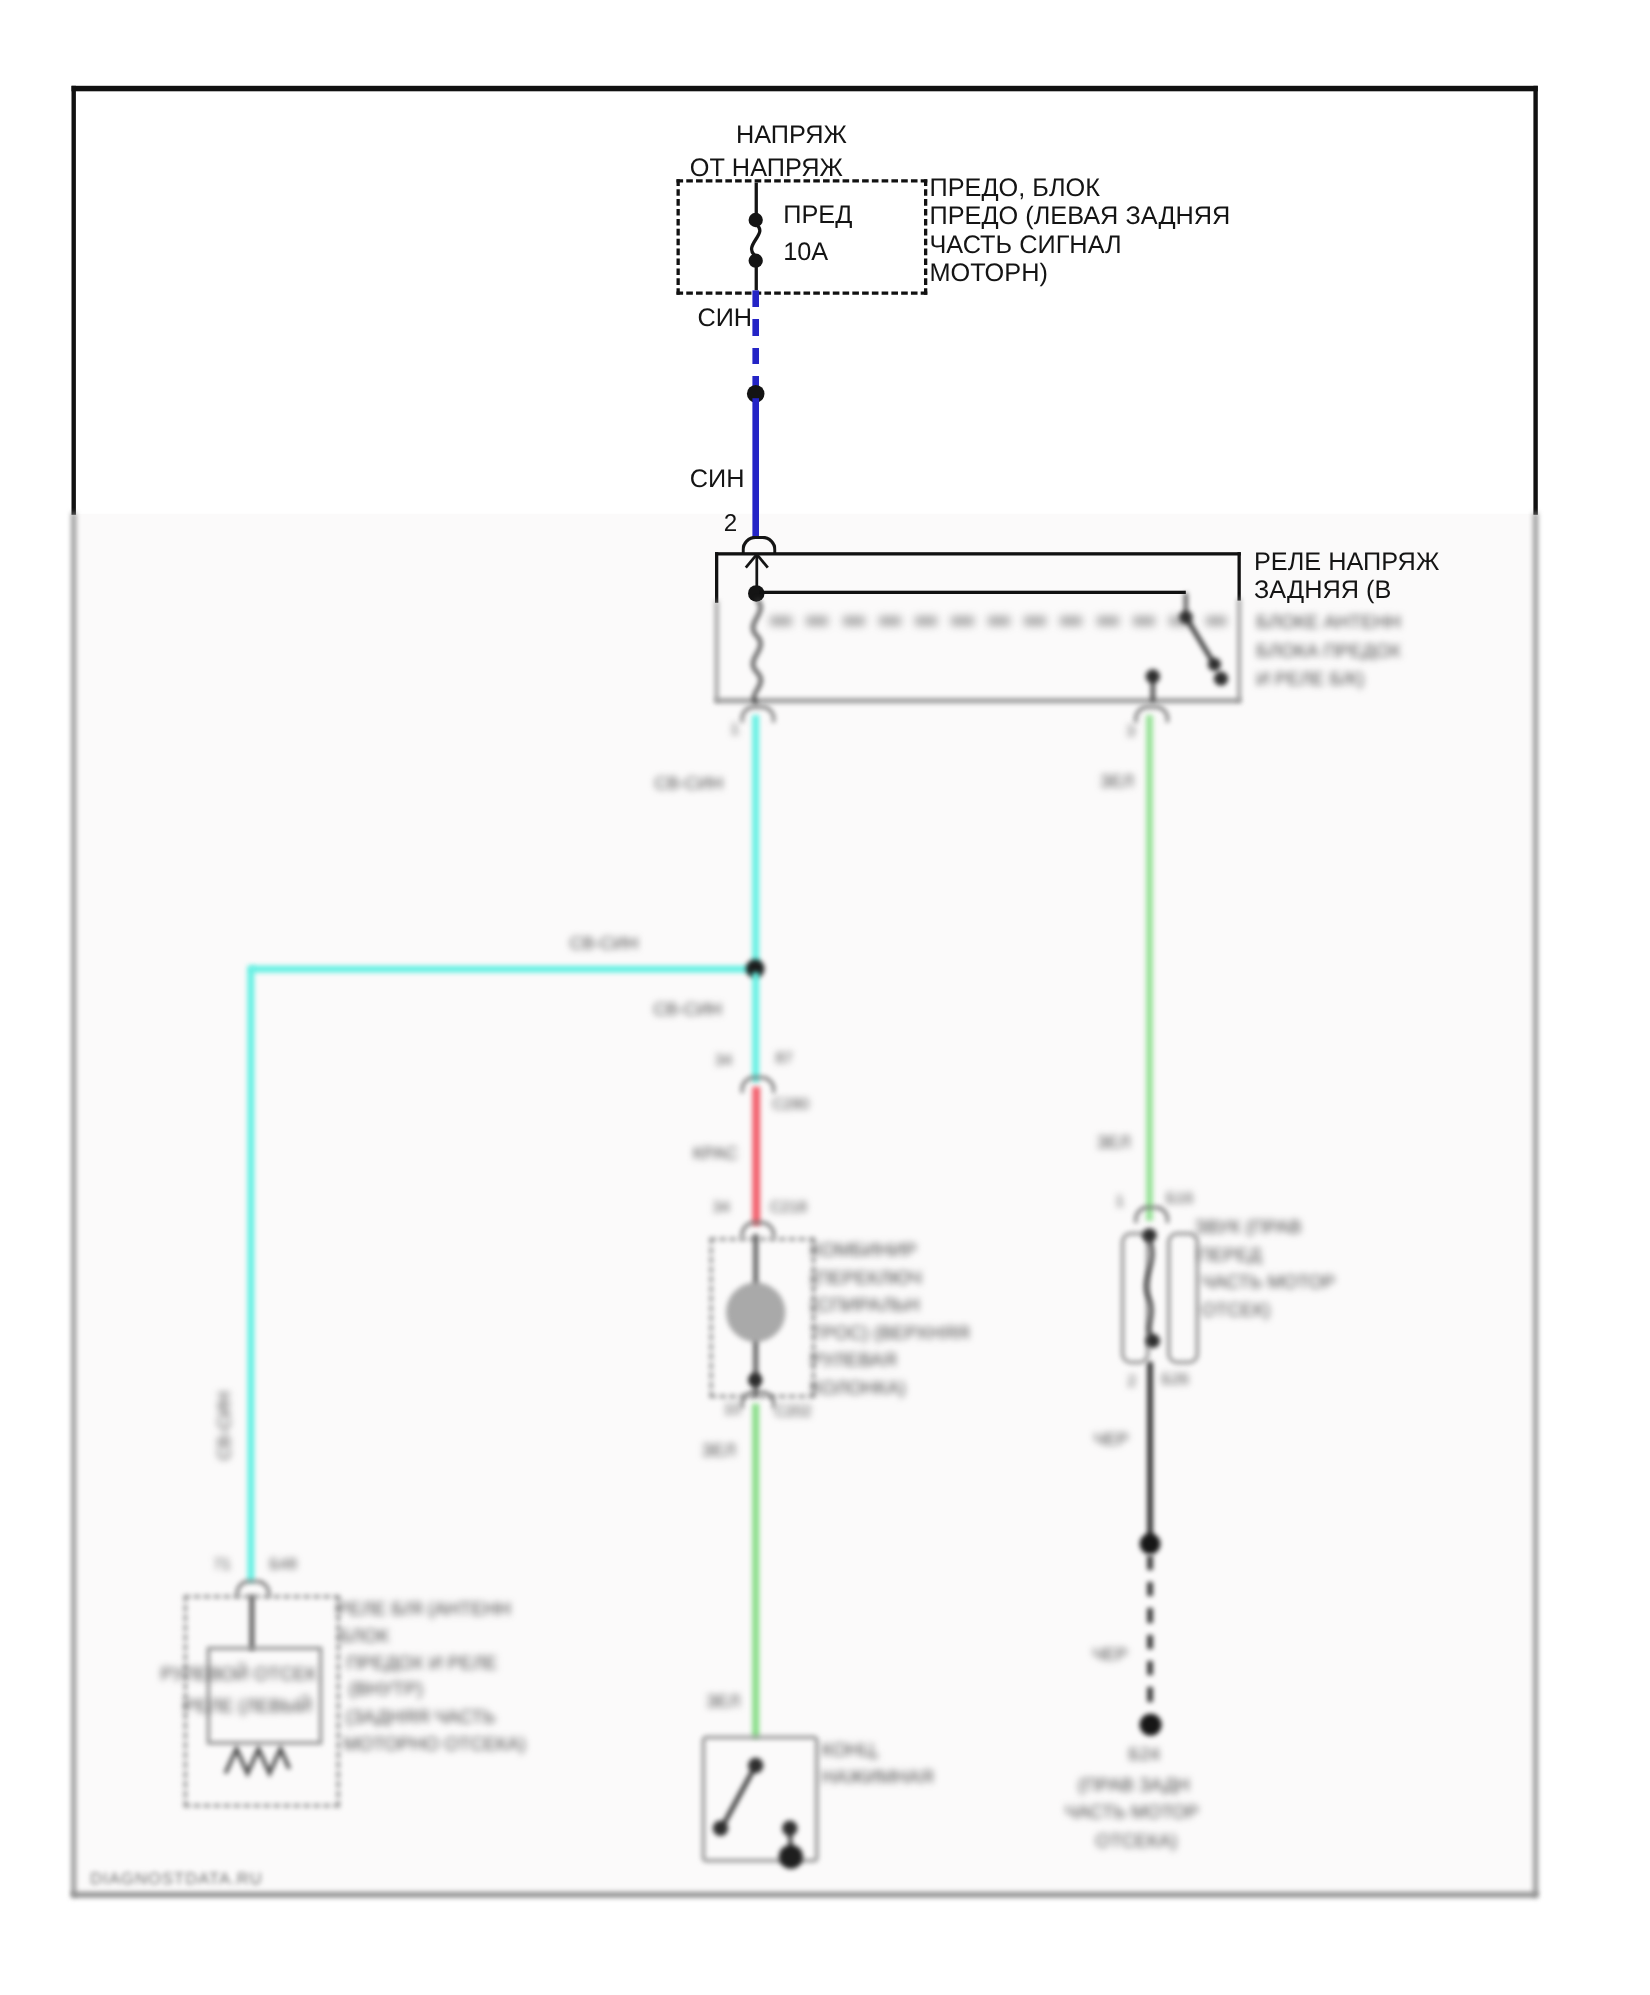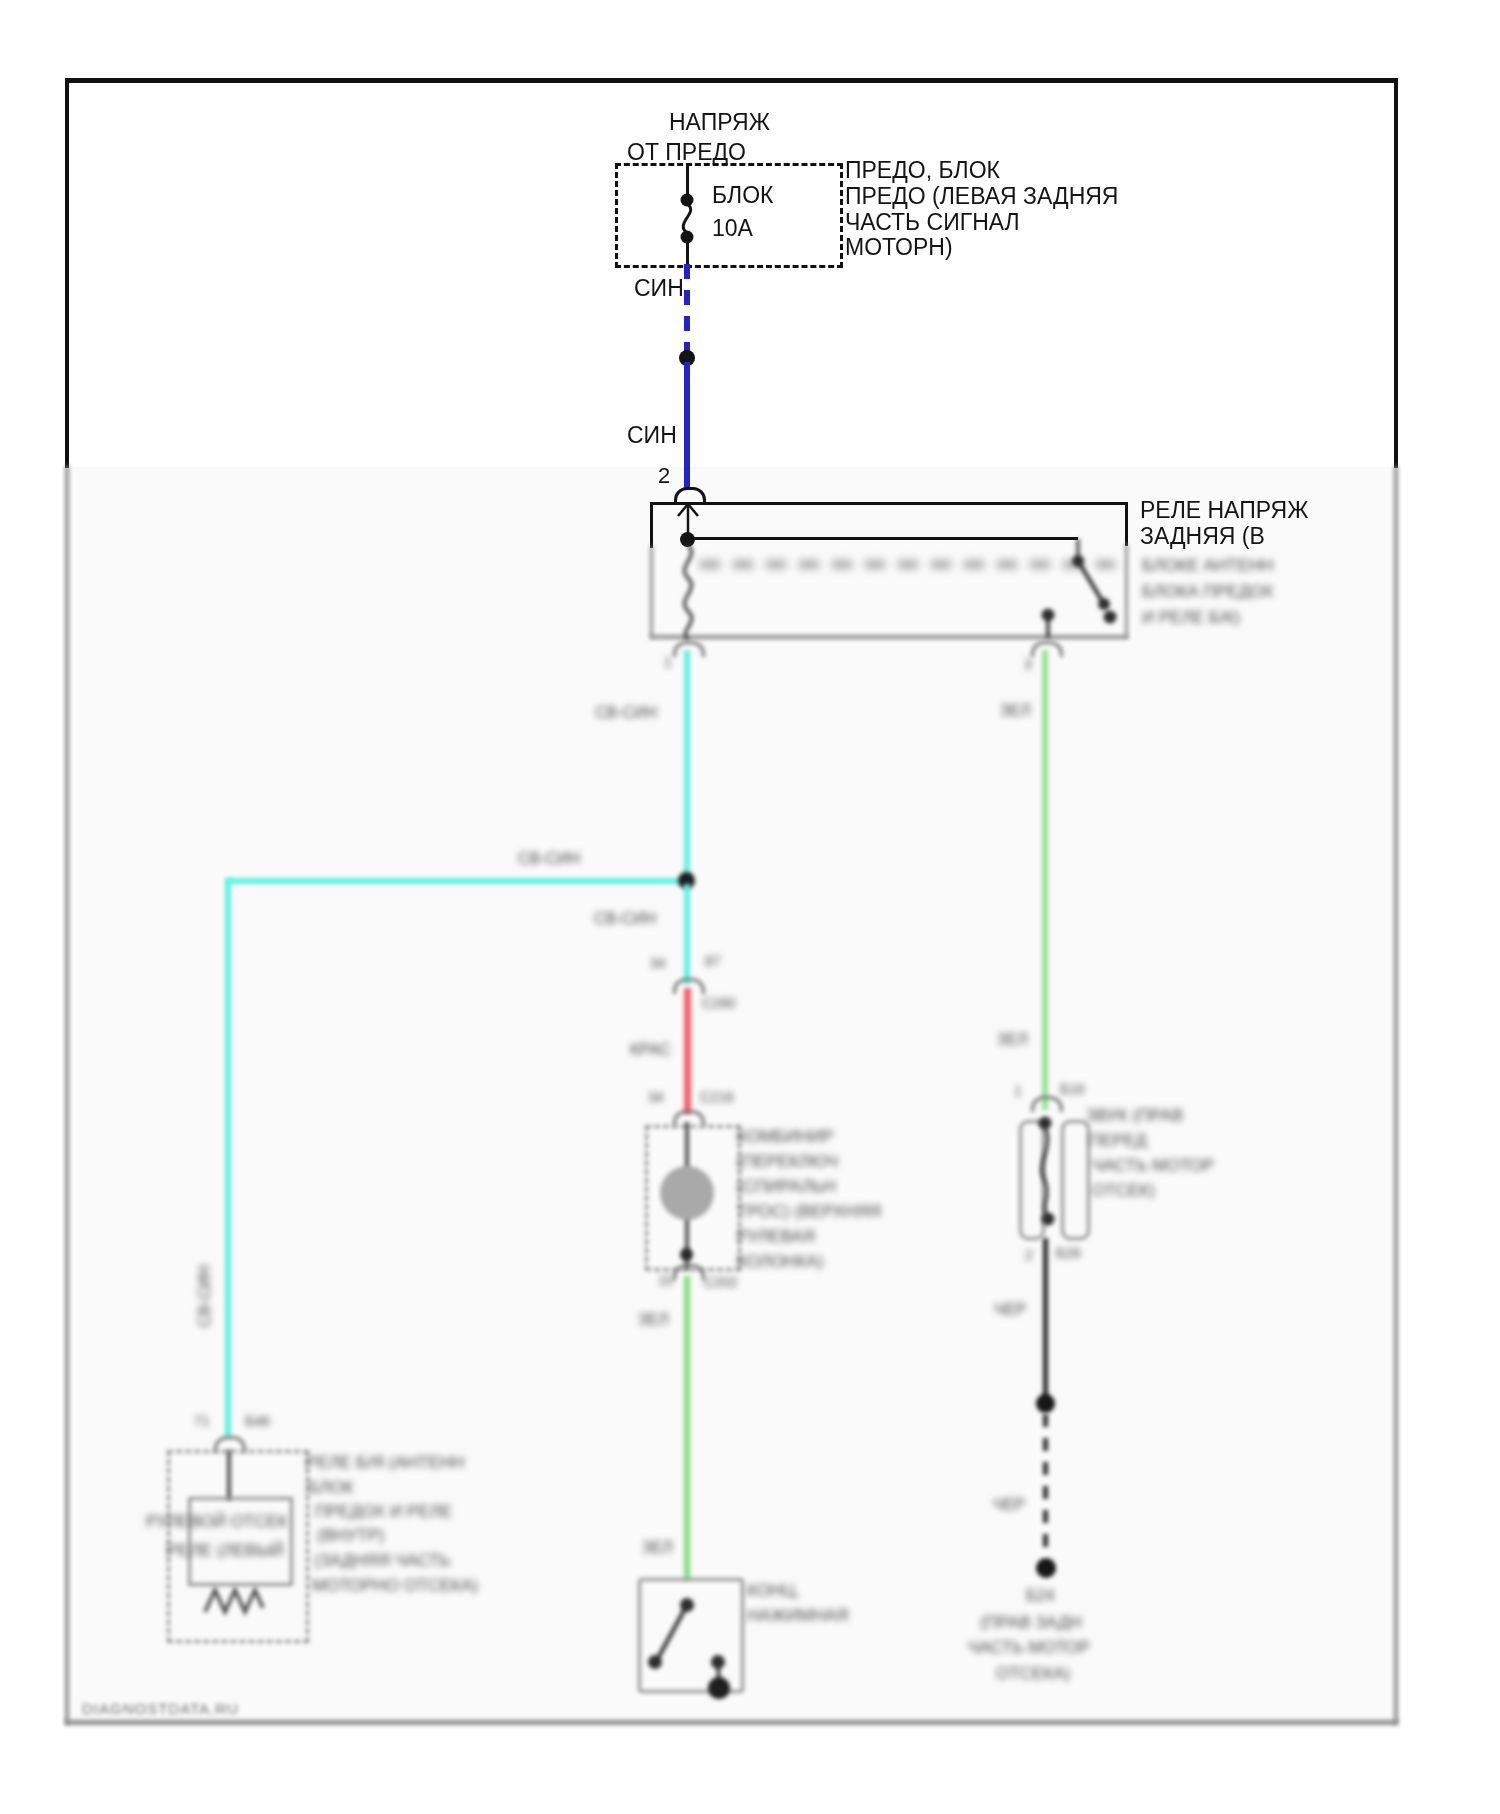--- a/index.html
+++ b/index.html
@@ -29,31 +29,31 @@
   <div class="abs" style="left:65px;top:78px;width:1333px;height:5px;background:#111;"></div>
   <div class="abs" style="left:65px;top:78px;width:4px;height:390px;background:#111;"></div>
   <div class="abs b2" style="left:65px;top:466px;width:4px;height:1258px;background:#8a8a8a;"></div>
   <div class="abs" style="left:1394px;top:78px;width:4px;height:390px;background:#111;"></div>
   <div class="abs b2" style="left:1394px;top:466px;width:4px;height:1258px;background:#8a8a8a;"></div>
   <div class="abs b2" style="left:65px;top:1720px;width:1333px;height:5px;background:#8a8a8a;"></div>
 
   <div class="abs" style="left:69px;top:467px;width:1325px;height:1253px;background:rgba(170,165,155,0.05);"></div>
 
   <div class="lbl" style="left:669px;top:110px;">НАПРЯЖ</div>
-  <div class="lbl" style="left:627px;top:140px;">ОТ ПРЕДО</div>
+  <div class="lbl" style="left:627px;top:140px;">ОТ НАПРЯЖ</div>
 
   <div class="abs" style="left:615px;top:163px;width:222px;height:99px;border:3px dashed #111;"></div>
   <div class="wire" style="left:686px;top:166px;width:3px;height:30px;background:var(--ink);"></div>
   <svg style="left:667px;top:190px;" width="40" height="60" viewBox="0 0 40 60">
     <circle cx="20" cy="10" r="6.5" fill="var(--ink)"></circle>
     <circle cx="20" cy="47" r="6.5" fill="var(--ink)"></circle>
     <path d="M20,14 C33,22 7,33 20,43" fill="none" stroke="var(--ink)" stroke-width="3"></path>
   </svg>
   <div class="wire" style="left:686px;top:240px;width:3px;height:24px;background:var(--ink);"></div>
-  <div class="lbl" style="left:712px;top:183px;">БЛОК</div>
+  <div class="lbl" style="left:712px;top:183px;">ПРЕД</div>
   <div class="lbl" style="left:712px;top:216px;">10А</div>
 
   <div class="lbl" style="left:845px;top:158px;">ПРЕДО, БЛОК</div>
   <div class="lbl" style="left:845px;top:184px;">ПРЕДО (ЛЕВАЯ ЗАДНЯЯ</div>
   <div class="lbl" style="left:845px;top:210px;">ЧАСТЬ СИГНАЛ</div>
   <div class="lbl" style="left:845px;top:235px;">МОТОРН)</div>
 
   <div class="wire" style="left:684px;top:264px;width:6px;height:90px;background:repeating-linear-gradient(to bottom,var(--blue) 0 15px,transparent 15px 26px);"></div>
   <div class="lbl" style="left:634px;top:276px;">СИН</div>
   <div class="dot" style="left:679px;top:350px;width:16px;height:16px;"></div>

